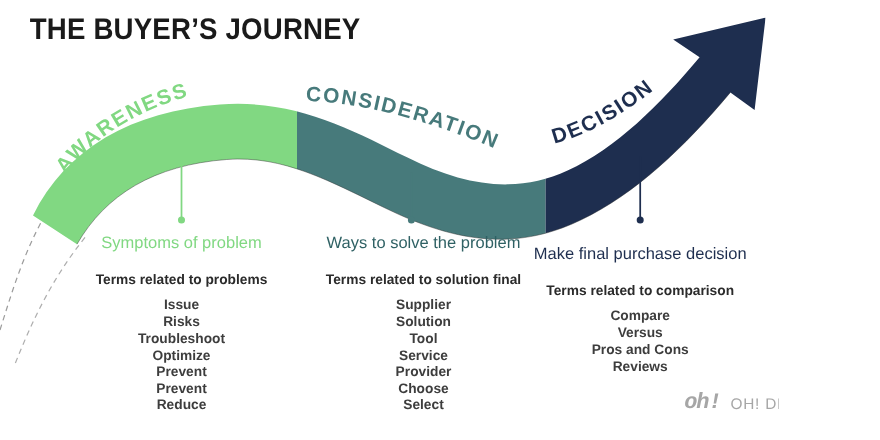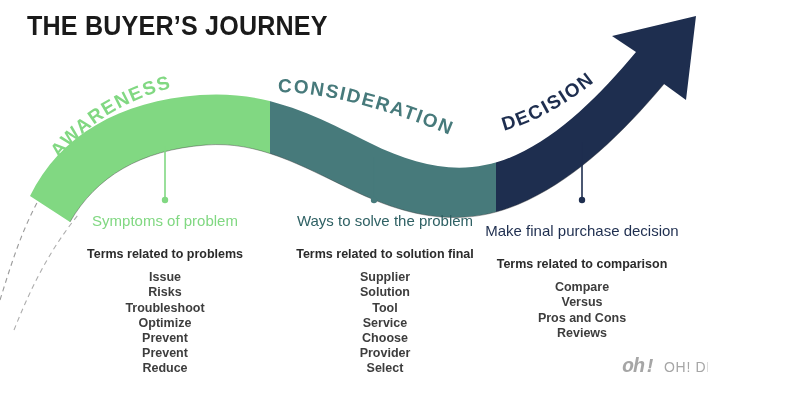--- a/index.html
+++ b/index.html
@@ -199,22 +199,22 @@
   </div>
 
   <div class="stage-column" style="left:255px; top:213px;">
     <div class="stage-heading" style="color:#2F6164;">Ways to solve the problem</div>
     <div class="stage-sub">Terms related to solution final</div>
     <ul class="keyword-list">
       <li>Supplier</li>
       <li>Solution</li>
       <li>Tool</li>
       <li>Service</li>
+      <li>Provider</li>
       <li>Choose</li>
-      <li>Provider</li>
       <li>Select</li>
     </ul>
   </div>
 
   <div class="stage-column" style="left:452px; top:213px;">
     <div class="stage-heading" style="color:#1E2E4F;margin-top:10px;">Make final purchase decision</div>
     <div class="stage-sub">Terms related to comparison</div>
     <ul class="keyword-list">
       <li>Compare</li>
       <li>Versus</li>

